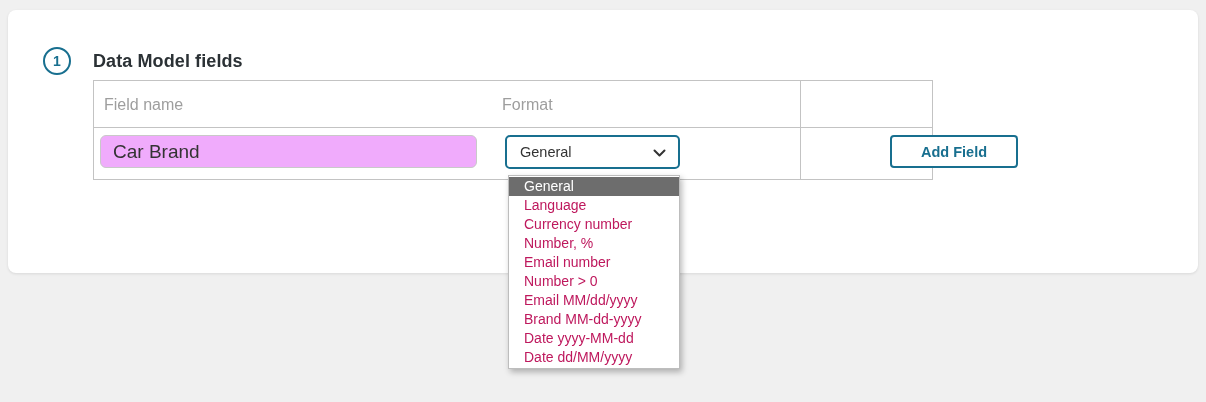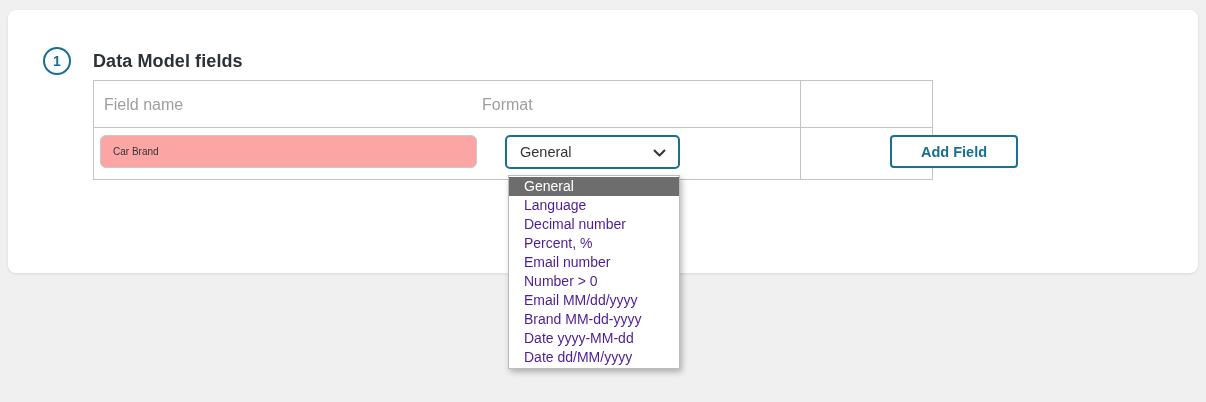--- a/index.html
+++ b/index.html
@@ -32,29 +32,29 @@
     position: absolute; left: 85px; top: 70px;
     width: 840px; height: 100px;
     border: 1px solid #c3c3c3; background: #fff;
   }
   .table-header { position: relative; height: 47px; border-bottom: 1px solid #c3c3c3; }
   .col-label {
     position: absolute; top: 0; line-height: 47px;
     font-size: 16px; color: #9e9e9e;
   }
   .col-label.field-name { left: 10px; }
-  .col-label.format { left: 388px; }
+  .col-label.format { left: 408px; }
   .table-row { position: relative; height: 51px; }
   .field-name-input {
     position: absolute; left: 6px; top: 7px;
     width: 377px; height: 33px;
     border: 1px solid #c9c9c9; border-radius: 6px;
-    padding: 0 12px; font-size: 10px; color: #333333;
+    padding: 0 12px; font-size: 19px; color: #333333;
     font-family: "Liberation Sans", sans-serif;
-    background: #fca5a5; outline: none;
+    background: #f0abfc; outline: none;
   }
   .format-select {
     position: absolute; left: 411px; top: 7px;
     width: 175px; height: 34px;
     border: 2px solid #186f8f; border-radius: 5px;
     background: #fff; cursor: pointer;
     display: flex; align-items: center; justify-content: space-between;
     padding: 0 12px 0 13px; font-size: 14.5px; color: #333333;
   }
   .chevron { flex: 0 0 auto; margin-top: 2px; }
@@ -73,21 +73,21 @@
   }
   .dropdown {
     position: absolute; left: 508px; top: 175px;
     width: 172px; background: #ffffff;
     border: 1px solid #bdbdbd;
     box-shadow: 2px 3px 6px rgba(0,0,0,0.28);
     z-index: 5; padding: 1px 0;
   }
   .dropdown-item {
     height: 19px; line-height: 19px;
-    padding-left: 15px; font-size: 14px; color: #4c1d95;
+    padding-left: 15px; font-size: 14px; color: #be185d;
     white-space: nowrap; overflow: hidden; cursor: default;
   }
   .dropdown-item.highlighted { background: #6d6d6d; color: #ffffff; }
 </style>
 </head>
 <body>
 
 <div class="card">
 
   <div class="step-circle">
@@ -116,21 +116,21 @@
     </div>
 
     <div class="col-divider"></div>
   </div>
 </div>
 
 <div class="dropdown">
 
 <div class="dropdown-item highlighted">General</div>
     <div class="dropdown-item">Language</div>
-    <div class="dropdown-item">Decimal number</div>
-    <div class="dropdown-item">Percent, %</div>
+    <div class="dropdown-item">Currency number</div>
+    <div class="dropdown-item">Number, %</div>
     <div class="dropdown-item">Email number</div>
     <div class="dropdown-item">Number &gt; 0</div>
     <div class="dropdown-item">Email MM/dd/yyyy</div>
     <div class="dropdown-item">Brand MM-dd-yyyy</div>
     <div class="dropdown-item">Date yyyy-MM-dd</div>
     <div class="dropdown-item">Date dd/MM/yyyy</div>
   </div>
 
 </body></html>

